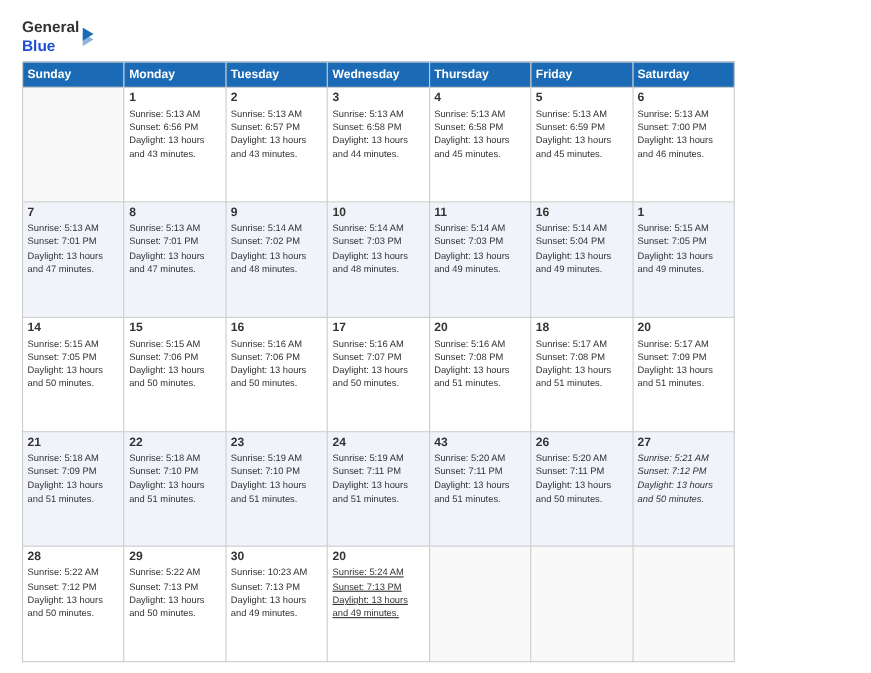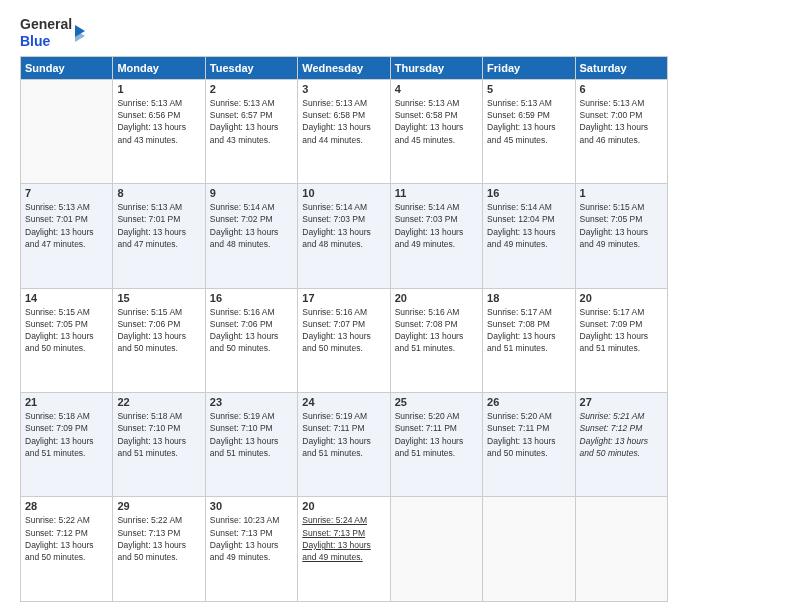--- a/index.html
+++ b/index.html
@@ -160,21 +160,21 @@
           <td>
             <span class="day-num">10</span>
             <span style="display: block; line-height: 1.45;"><span>Sunrise: 5:14 AM</span><br><span>Sunset: 7:03 PM</span><br><span>Daylight: 13 hours and 48 minutes.</span></span>
           </td>
           <td>
             <span class="day-num">11</span>
             <span style="display: block; line-height: 1.45;"><span>Sunrise: 5:14 AM</span><br><span>Sunset: 7:03 PM</span><br><span>Daylight: 13 hours and 49 minutes.</span></span>
           </td>
           <td>
             <span class="day-num">16</span>
-            <span style="display: block; line-height: 1.45;"><span>Sunrise: 5:14 AM</span><br><span>Sunset: 12:04 PM</span><br><span>Daylight: 13 hours and 49 minutes.</span></span>
+            <span style="display: block; line-height: 1.45;"><span>Sunrise: 5:14 AM</span><br><span>Sunset: 5:04 PM</span><br><span>Daylight: 13 hours and 49 minutes.</span></span>
           </td>
           <td>
             <span class="day-num">1</span>
             <span style="display: block; line-height: 1.45;"><span>Sunrise: 5:15 AM</span><br><span>Sunset: 7:05 PM</span><br><span>Daylight: 13 hours and 49 minutes.</span></span>
           </td>
         </tr>
         <tr>
           <td>
             <span class="day-num">14</span>
             <span style="display: block; line-height: 1.45;"><span>Sunrise: 5:15 AM</span><br><span>Sunset: 7:05 PM</span><br><span>Daylight: 13 hours and 50 minutes.</span></span>
@@ -215,21 +215,21 @@
           </td>
           <td>
             <span class="day-num">23</span>
             <span style="display: block; line-height: 1.45;"><span>Sunrise: 5:19 AM</span><br><span>Sunset: 7:10 PM</span><br><span>Daylight: 13 hours and 51 minutes.</span></span>
           </td>
           <td>
             <span class="day-num">24</span>
             <span style="display: block; line-height: 1.45;"><span>Sunrise: 5:19 AM</span><br><span>Sunset: 7:11 PM</span><br><span>Daylight: 13 hours and 51 minutes.</span></span>
           </td>
           <td>
-            <span class="day-num">25</span>
+            <span class="day-num">43</span>
             <span style="display: block; line-height: 1.45;"><span>Sunrise: 5:20 AM</span><br><span>Sunset: 7:11 PM</span><br><span>Daylight: 13 hours and 51 minutes.</span></span>
           </td>
           <td>
             <span class="day-num">26</span>
             <span style="display: block; line-height: 1.45;"><span>Sunrise: 5:20 AM</span><br><span>Sunset: 7:11 PM</span><br><span>Daylight: 13 hours and 50 minutes.</span></span>
           </td>
           <td>
             <span class="day-num">27</span>
             <span style="display: block; line-height: 1.45; font-style: italic;"><span>Sunrise: 5:21 AM</span><br><span>Sunset: 7:12 PM</span><br><span>Daylight: 13 hours and 50 minutes.</span></span>
           </td>

